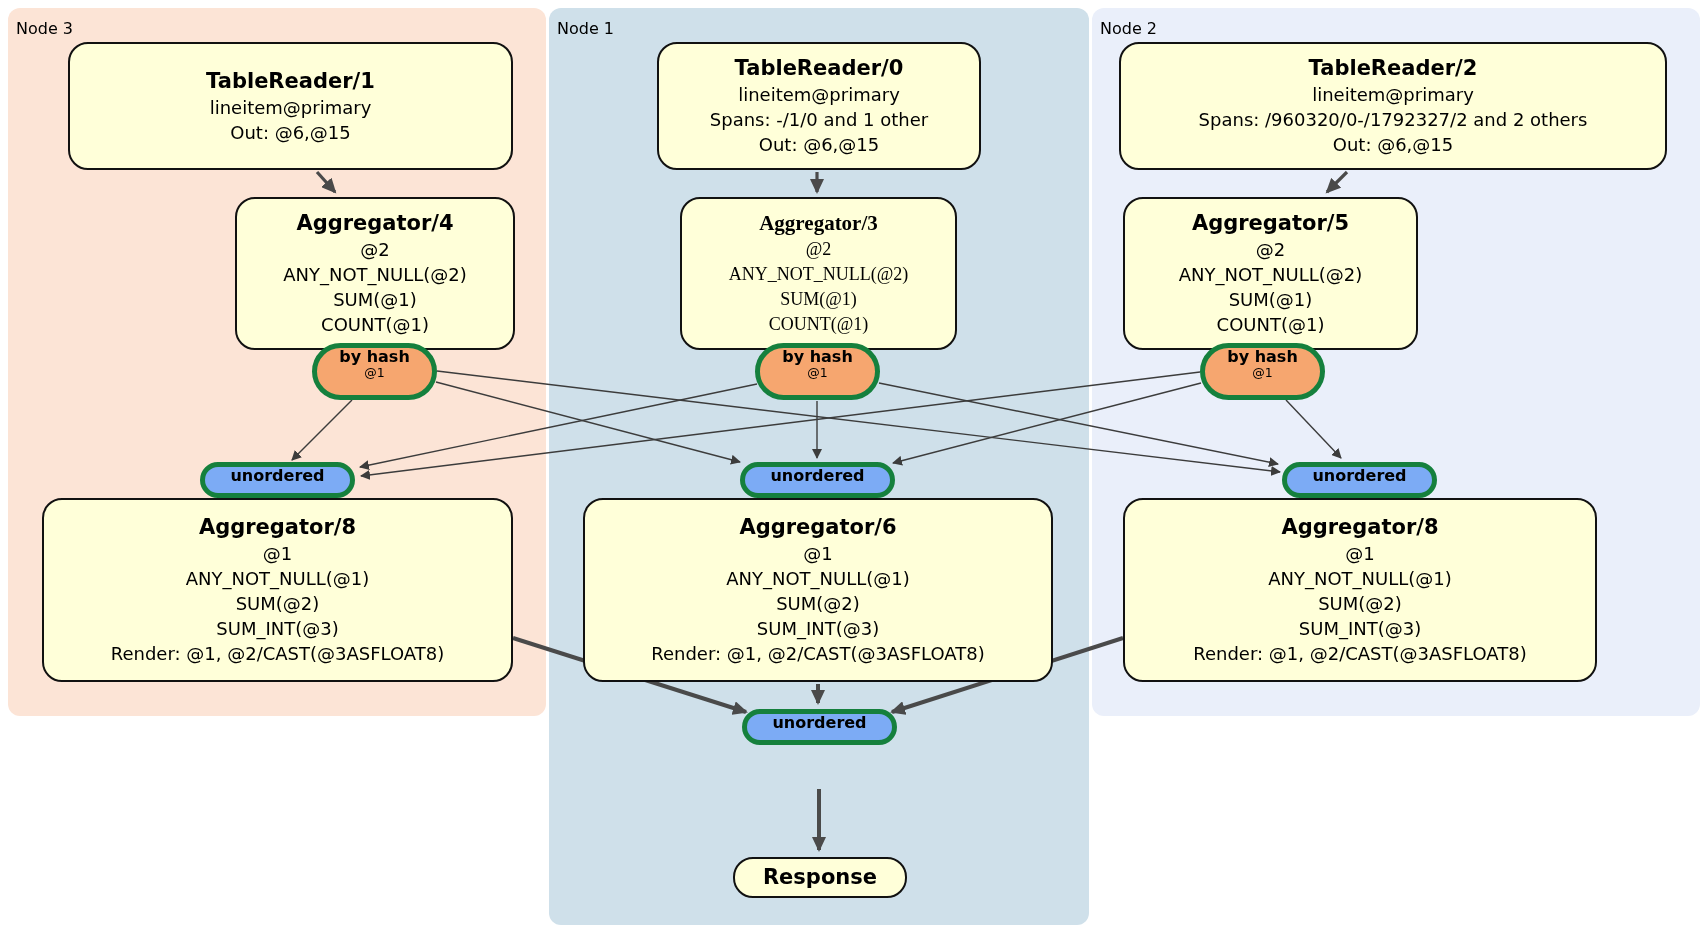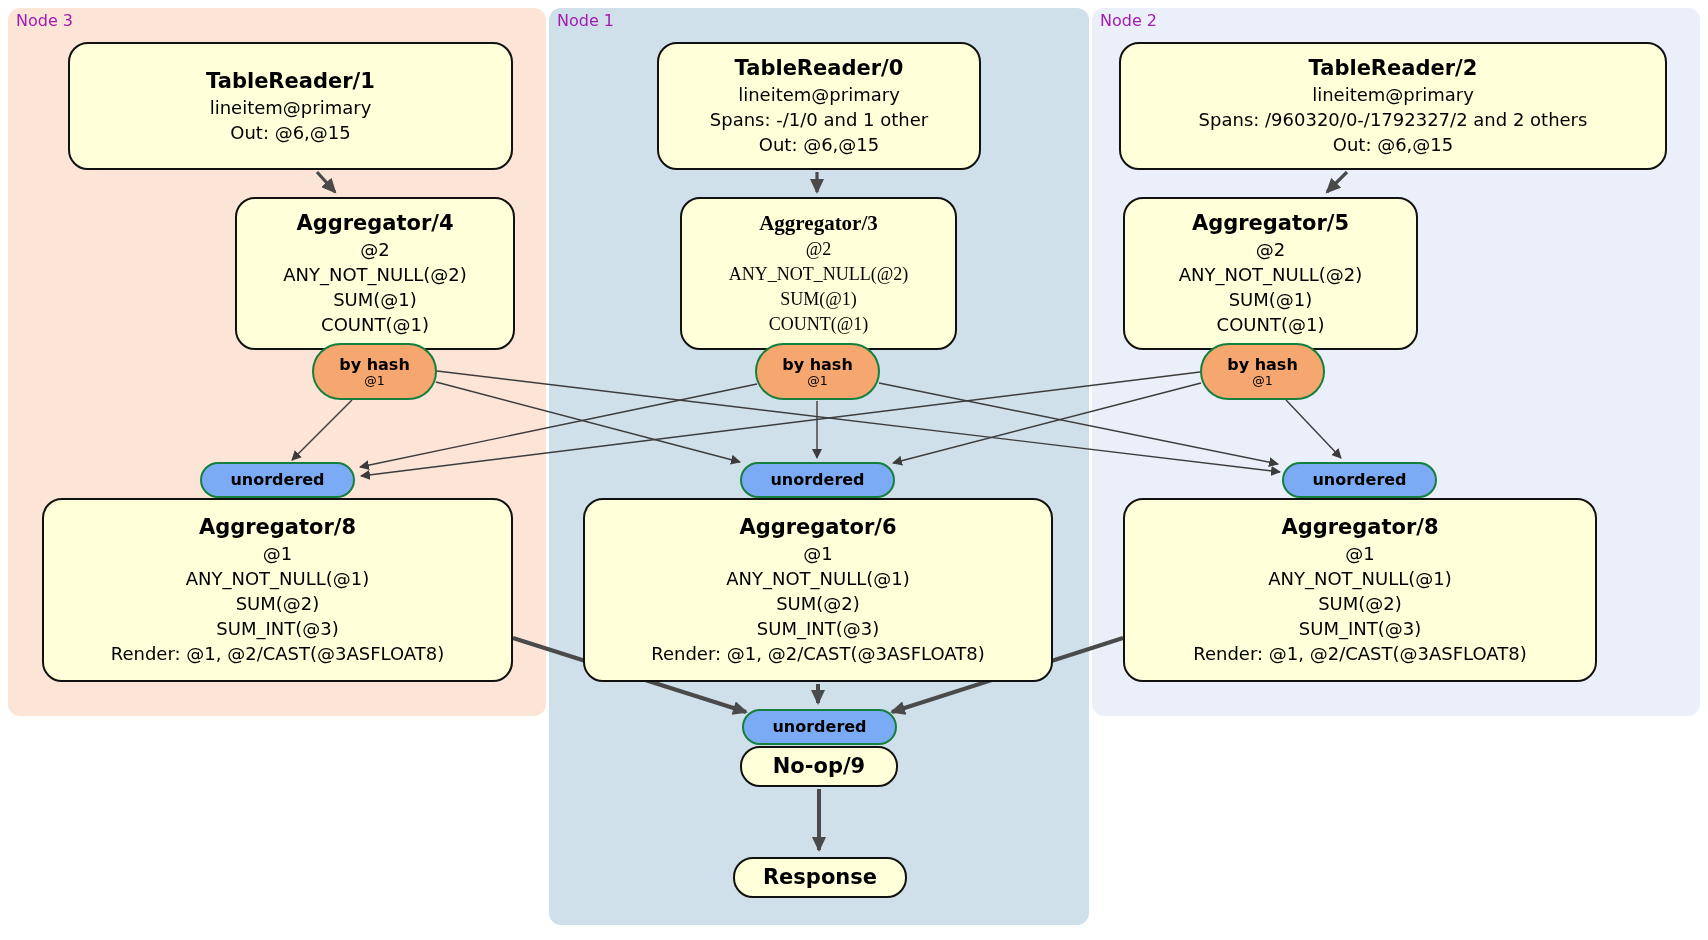--- a/index.html
+++ b/index.html
@@ -1,30 +1,30 @@
 <!DOCTYPE html>
 <html><head>
 <meta charset="utf-8">
 <style>
   html,body{margin:0;padding:0;background:#ffffff;}
   .canvas{position:relative;width:1708px;height:940px;background:#ffffff;
           font-family:"DejaVu Sans",sans-serif;color:#000;overflow:hidden;}
   .region{position:absolute;border-radius:12px;}
-  .region-label{position:absolute;top:3px;left:8px;font-size:16px;color:#a21caf;}
+  .region-label{position:absolute;top:11px;left:8px;font-size:16px;color:#000000;}
   #region-node3{left:8px;top:8px;width:538px;height:708px;background:#fce4d6;}
   #region-node1{left:549px;top:8px;width:540px;height:917px;background:#cfe0ea;}
   #region-node2{left:1092px;top:8px;width:608px;height:708px;background:#eaeffa;}
   svg.edges{position:absolute;left:0;top:0;z-index:2;}
   .nbox{position:absolute;z-index:3;background:#ffffd9;border:2px solid #111;
         border-radius:20px;display:flex;flex-direction:column;justify-content:center;
         align-items:center;text-align:center;box-sizing:border-box;}
   .nbox .t{font-weight:bold;font-size:21px;line-height:27px;}
   .nbox .l{font-size:18px;line-height:25px;white-space:nowrap;}
-  .oval{position:absolute;z-index:4;border:2px solid #15803d;border-radius:999px;
-        display:flex;flex-direction:column;justify-content:center;align-items:center;
+  .oval{position:absolute;z-index:4;border:5px solid #15803d;border-radius:999px;
+        display:flex;flex-direction:column;align-items:center;
         box-sizing:border-box;text-align:center;}
   .oval.byhash{background:#f6a66f;width:125px;height:57px;}
   .oval.unordered{background:#7cabf5;width:155px;height:36px;}
   .oval .ol{font-weight:bold;font-size:16px;line-height:18px;}
   .oval .os{font-size:12.5px;line-height:14px;}
   
   #tr1{left:68px;top:42px;width:445px;height:128px;}
   #tr0{left:657px;top:42px;width:324px;height:128px;}
   #tr2{left:1119px;top:42px;width:548px;height:128px;}
   #agg4{left:235px;top:197px;width:280px;height:153px;}
@@ -178,20 +178,17 @@
     <div class="l">@1</div>
     <div class="l">ANY_NOT_NULL(@1)</div>
     <div class="l">SUM(@2)</div>
     <div class="l">SUM_INT(@3)</div>
     <div class="l">Render: @1, @2/CAST(@3ASFLOAT8)</div>
   </div>
 
   <div class="oval unordered" id="unordered-final">
     <div class="ol">unordered</div>
   </div>
-  <div class="nbox" id="noop">
-    <div class="t">No-op/9</div>
-  </div>
   <div class="nbox" id="response">
     <div class="t">Response</div>
   </div>
 
 </div>
 
 </body></html>

